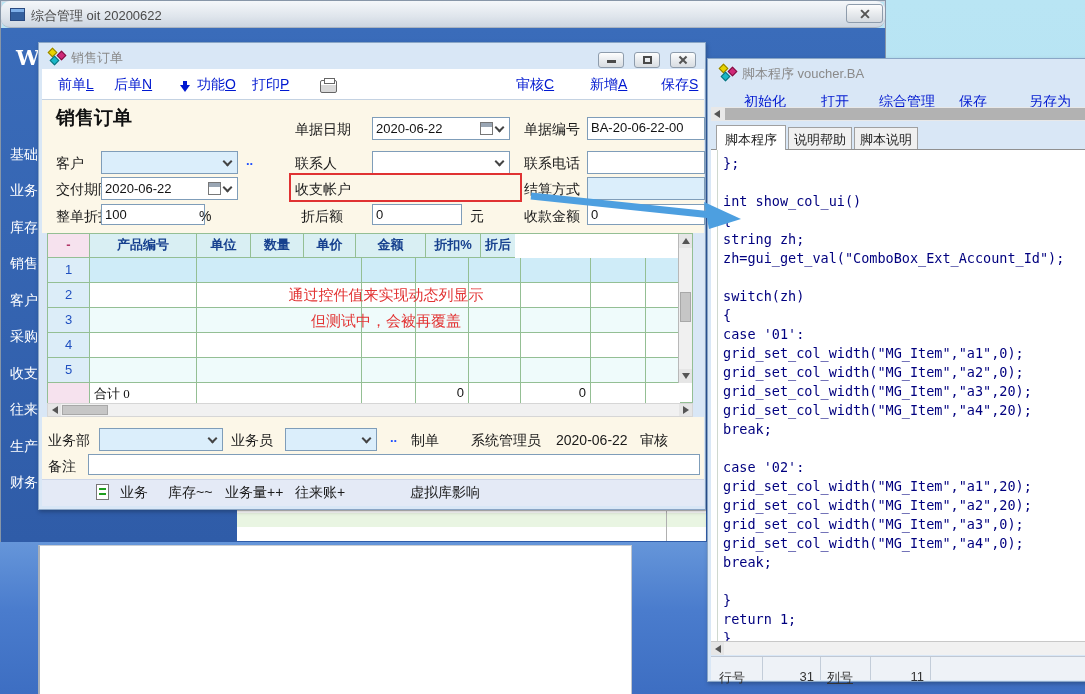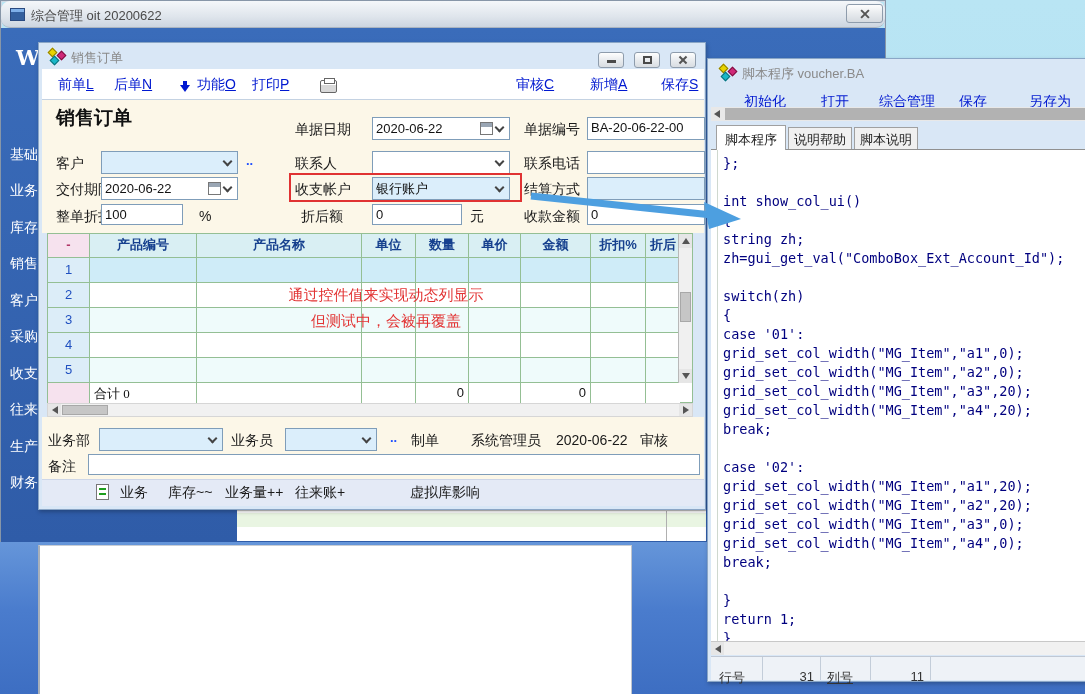--- a/index.html
+++ b/index.html
@@ -226,44 +226,39 @@
       <span class="abs lbl" style="left:482px;top:55px;">联系电话</span>
       <div class="abs inp" style="left:545px;top:51px;width:118px;height:23px;"></div>
 
       <span class="abs lbl" style="left:14px;top:81px;">交付期限</span>
       <div class="abs combo" style="left:59px;top:77px;width:137px;height:23px;">
         <span class="txt">2020-06-22</span>
           <span class="cal"></span>
           <span class="chev"></span>
       </div>
       <span class="abs lbl" style="left:253px;top:81px;">收支帐户</span>
-      <div class="abs combo blue" style="left:330px;top:77px;width:138px;height:23px;">
-        <span class="txt">银行账户</span>
-          <span class="chev"></span>
-      </div>
       <span class="abs lbl" style="left:482px;top:81px;">结算方式</span>
       <div class="abs inp blue" style="left:545px;top:77px;width:118px;height:23px;"></div>
 
       <span class="abs lbl" style="left:14px;top:108px;">整单折扣</span>
-      <div class="abs inp" style="left:59px;top:104px;width:82px;height:21px;">100</div>
+      <div class="abs inp" style="left:59px;top:104px;width:104px;height:21px;">100</div>
       <span class="abs lbl" style="left:157px;top:108px;">%</span>
       <span class="abs lbl" style="left:253px;top:108px;margin-left:6px;">折后额</span>
       <div class="abs inp" style="left:330px;top:104px;width:90px;height:21px;">0</div>
       <span class="abs lbl" style="left:428px;top:108px;">元</span>
       <span class="abs lbl" style="left:482px;top:108px;">收款金额</span>
       <div class="abs inp" style="left:545px;top:104px;width:118px;height:21px;">0</div>
     </div>
 
     <div class="abs" id="red-box"></div>
 
     <div id="grid" class="abs">
       <div class="trow hrow">
         <div class="cell c0 pink">-</div>
         <div class="cell c1">产品编号</div>
-        <div class="cell c2">产品名称</div>
         <div class="cell c3">单位</div>
         <div class="cell c4">数量</div>
         <div class="cell c5">单价</div>
         <div class="cell c6">金额</div>
         <div class="cell c7">折扣%</div>
         <div class="cell c8">折后</div>
       </div>
       <div class="trow drow r-hl">
         <div class="cell c0 num">1</div>
         <div class="cell c1"></div>

